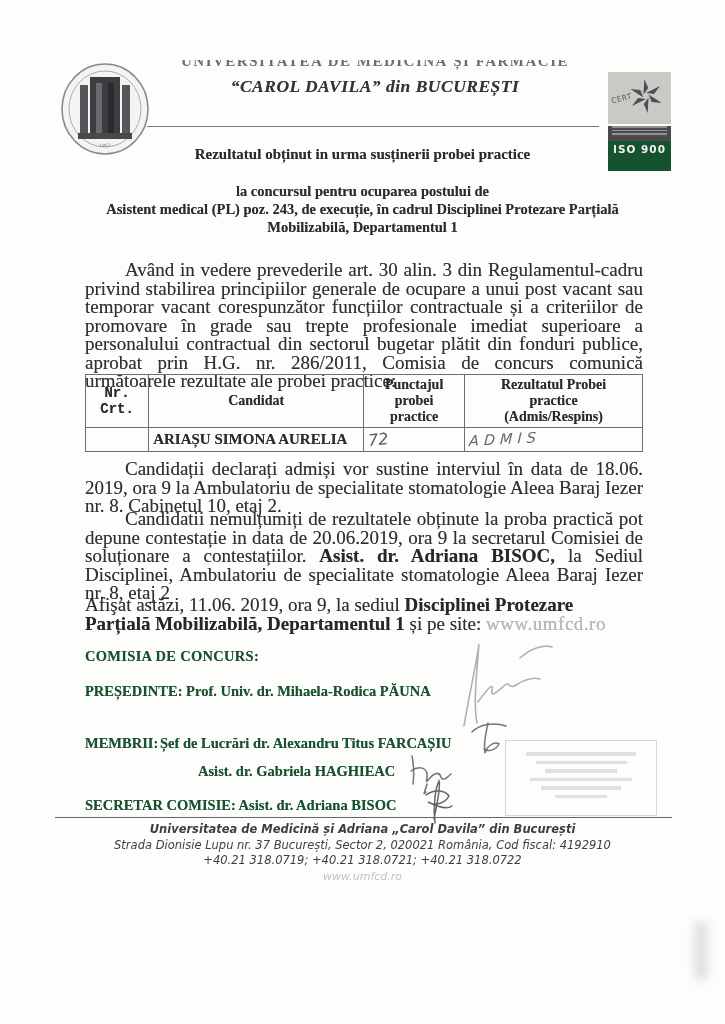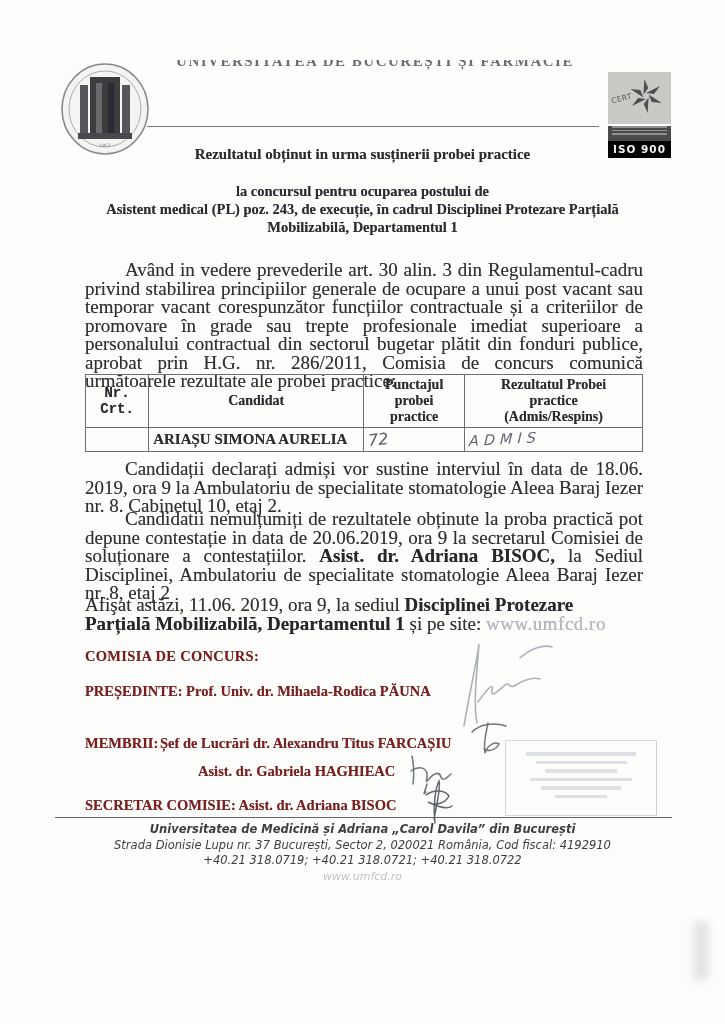--- a/index.html
+++ b/index.html
@@ -20,21 +20,21 @@
     letter-spacing:.5px;color:#33333b;}
   .header-rule{position:absolute;left:147px;top:126px;width:452px;height:0;
     border-top:1.6px solid #55555c;opacity:.8;}
   .iso-badge{position:absolute;left:608px;top:72px;width:63px;height:86px;
     font-family:"DejaVu Sans",sans-serif;}
   .badge-top{position:relative;height:52px;background:#c9c9c5;}
   .badge-cert{position:absolute;left:3px;top:22px;font-size:7.5px;color:#55555a;
     transform:rotate(-14deg);letter-spacing:.5px;}
   .badge-mid{height:15px;background:#4a4a4c;position:relative;}
   .badge-mid i{display:block;height:1.5px;background:#b9b9bb;margin:2px 4px 0 4px;opacity:.65;}
-  .badge-bottom{height:17px;background:#000000;color:#f2f2f2;font-weight:bold;
+  .badge-bottom{height:30px;background:#14532d;color:#f2f2f2;font-weight:bold;
     font-size:10.5px;text-align:center;line-height:17px;letter-spacing:1px;}
   
   .doc-title{position:absolute;left:0;top:146px;width:725px;text-align:center;
     font-weight:bold;font-size:15px;color:#2b2b31;}
   .doc-subtitle{position:absolute;left:50px;top:182px;width:625px;text-align:center;
     font-weight:bold;font-size:14.5px;line-height:18px;white-space:pre-line;color:#2b2b31;font-family:Liberation Serif, serif;}
   
   .para{position:absolute;left:85px;width:558px;font-size:19px;line-height:18.5px;
     text-align:justify;color:#30302f;}
   .para .indent{display:inline-block;width:40px;}
@@ -51,21 +51,21 @@
   table.results th{font-weight:bold;white-space:pre-line;line-height:16px;
     vertical-align:middle;text-align:center;}
   .col-nr{width:56px;font-family:Liberation Mono, monospace;} .col-cand{width:218px;} .col-score{width:95px;} .col-res{width:175px;}
   tr.hrow{height:52px;} tr.drow{height:24px;}
   td.cand{font-weight:bold;text-align:left;padding-left:12px;font-size:15px;}
   .hand{font-family:"DejaVu Sans",sans-serif;font-style:italic;color:#5a6068;}
   td.score .hand{display:inline-block;transform:rotate(-6deg);font-size:16px;}
   td.result .hand{display:inline-block;transform:rotate(-3deg) skewX(-6deg);
     letter-spacing:5px;font-size:14.5px;color:#646b74;}
   
-  .line{position:absolute;left:85px;width:560px;font-size:14.5px;color:#7f1d1d;}
+  .line{position:absolute;left:85px;width:560px;font-size:14.5px;color:#14532d;}
   .lc{top:648px;font-weight:bold;letter-spacing:.3px;}
   .lp{top:683px;font-weight:bold;}
   .lm{top:735px;font-weight:bold;display:flex;}
   .lm .mlabel{width:75px;}
   .lm .mnames div{margin-bottom:11px;}
   .lm .mnames div:last-child{margin-left:38px;}
   .ls{top:797px;font-weight:bold;}
   
   .sig{position:absolute;pointer-events:none;}
   .sig-pauna{left:448px;top:628px;}
@@ -108,22 +108,23 @@
       <defs>
           <filter id="b">
             <feGaussianBlur stdDeviation="0.7"></feGaussianBlur>
           </filter>
         </defs>
     </svg>
   </div>
 
   <div class="header-text">
     <div class="clip-line">
-      <span class="serif">UNIVERSITATEA DE BUCUREȘTI ȘI FARMACIE</span>
+      <span class="serif">UNIVERSITATEA DE MEDICINĂ ȘI FARMACIE</span>
     </div>
+    <div class="univ-name scan">“CAROL DAVILA” din BUCUREȘTI</div>
   </div>
   <div class="header-rule"></div>
 
   <div class="iso-badge">
     <div class="badge-top">
       <span class="badge-cert">CERT</span>
       <svg width="63" height="52" viewBox="0 0 63 52">
         <g transform="translate(38,24)" fill="#4e4e53">
           <g>
               <path d="M0,-3 L14,-10 L8,-2 Z"></path>

